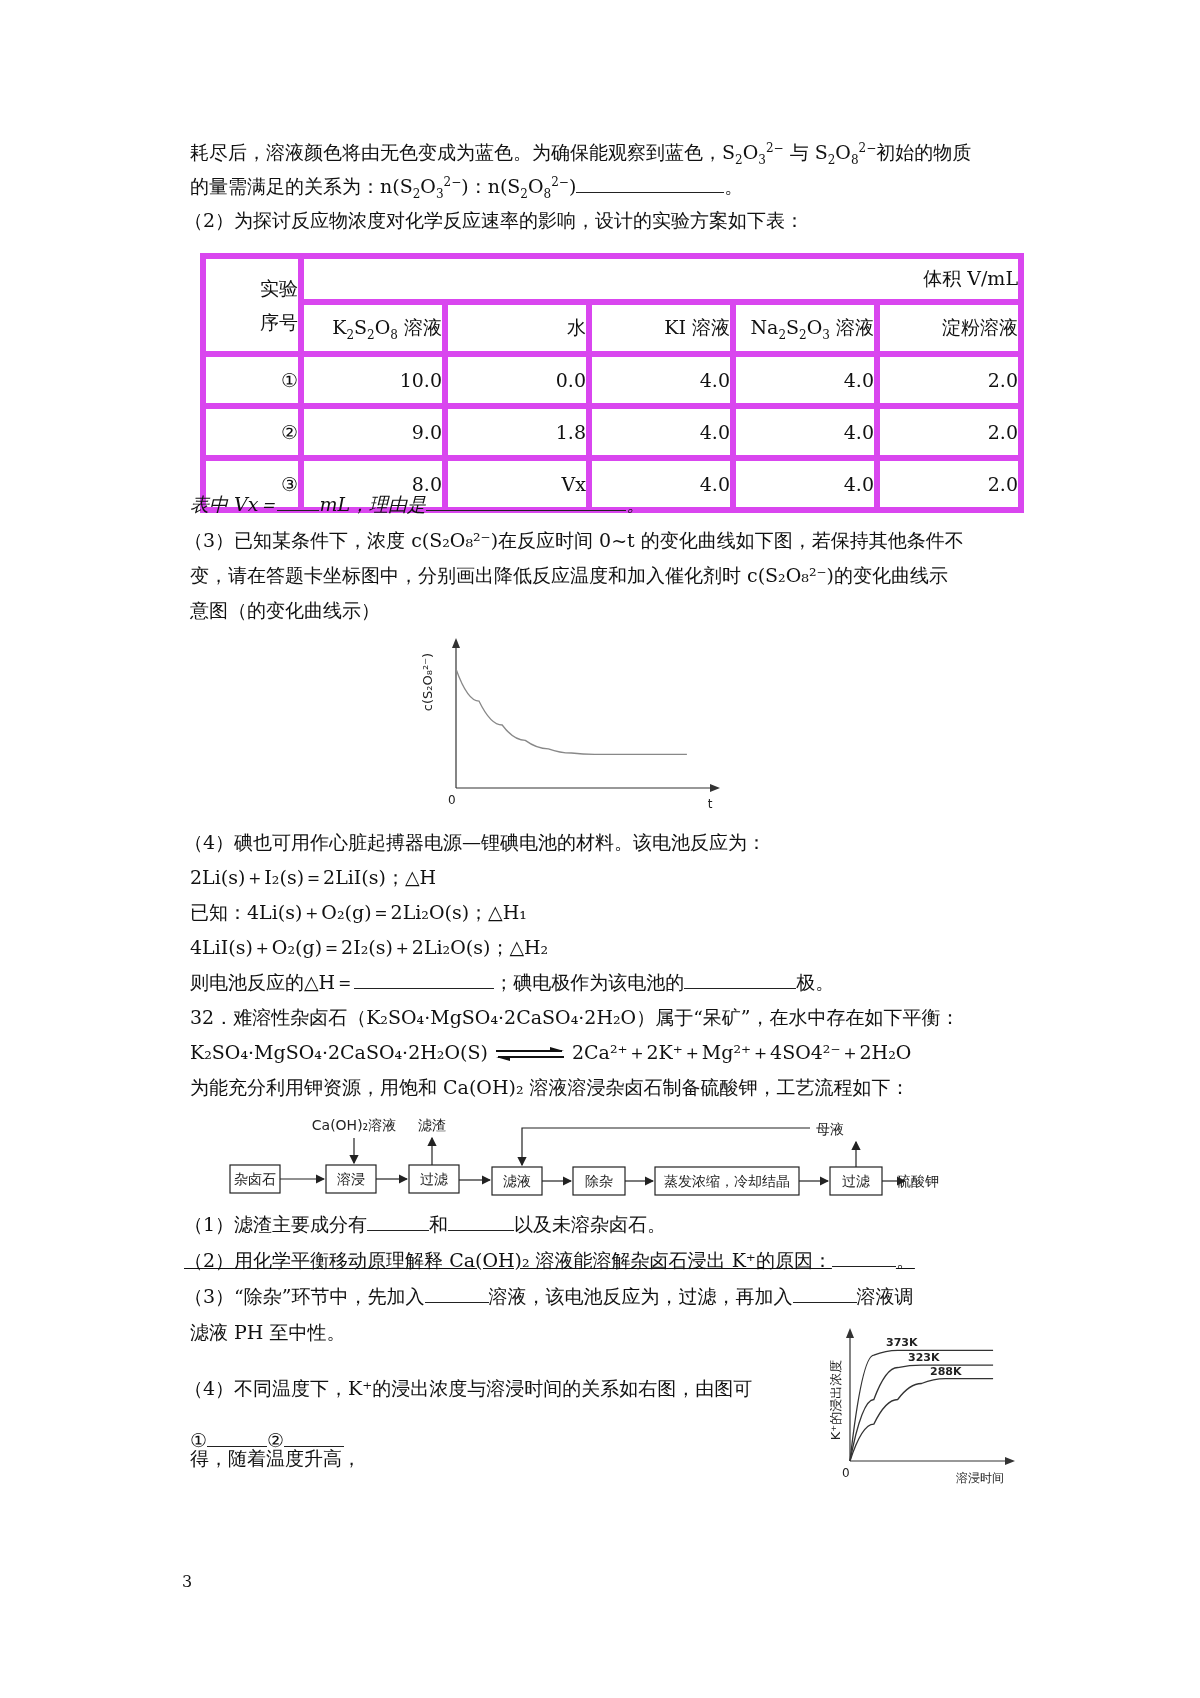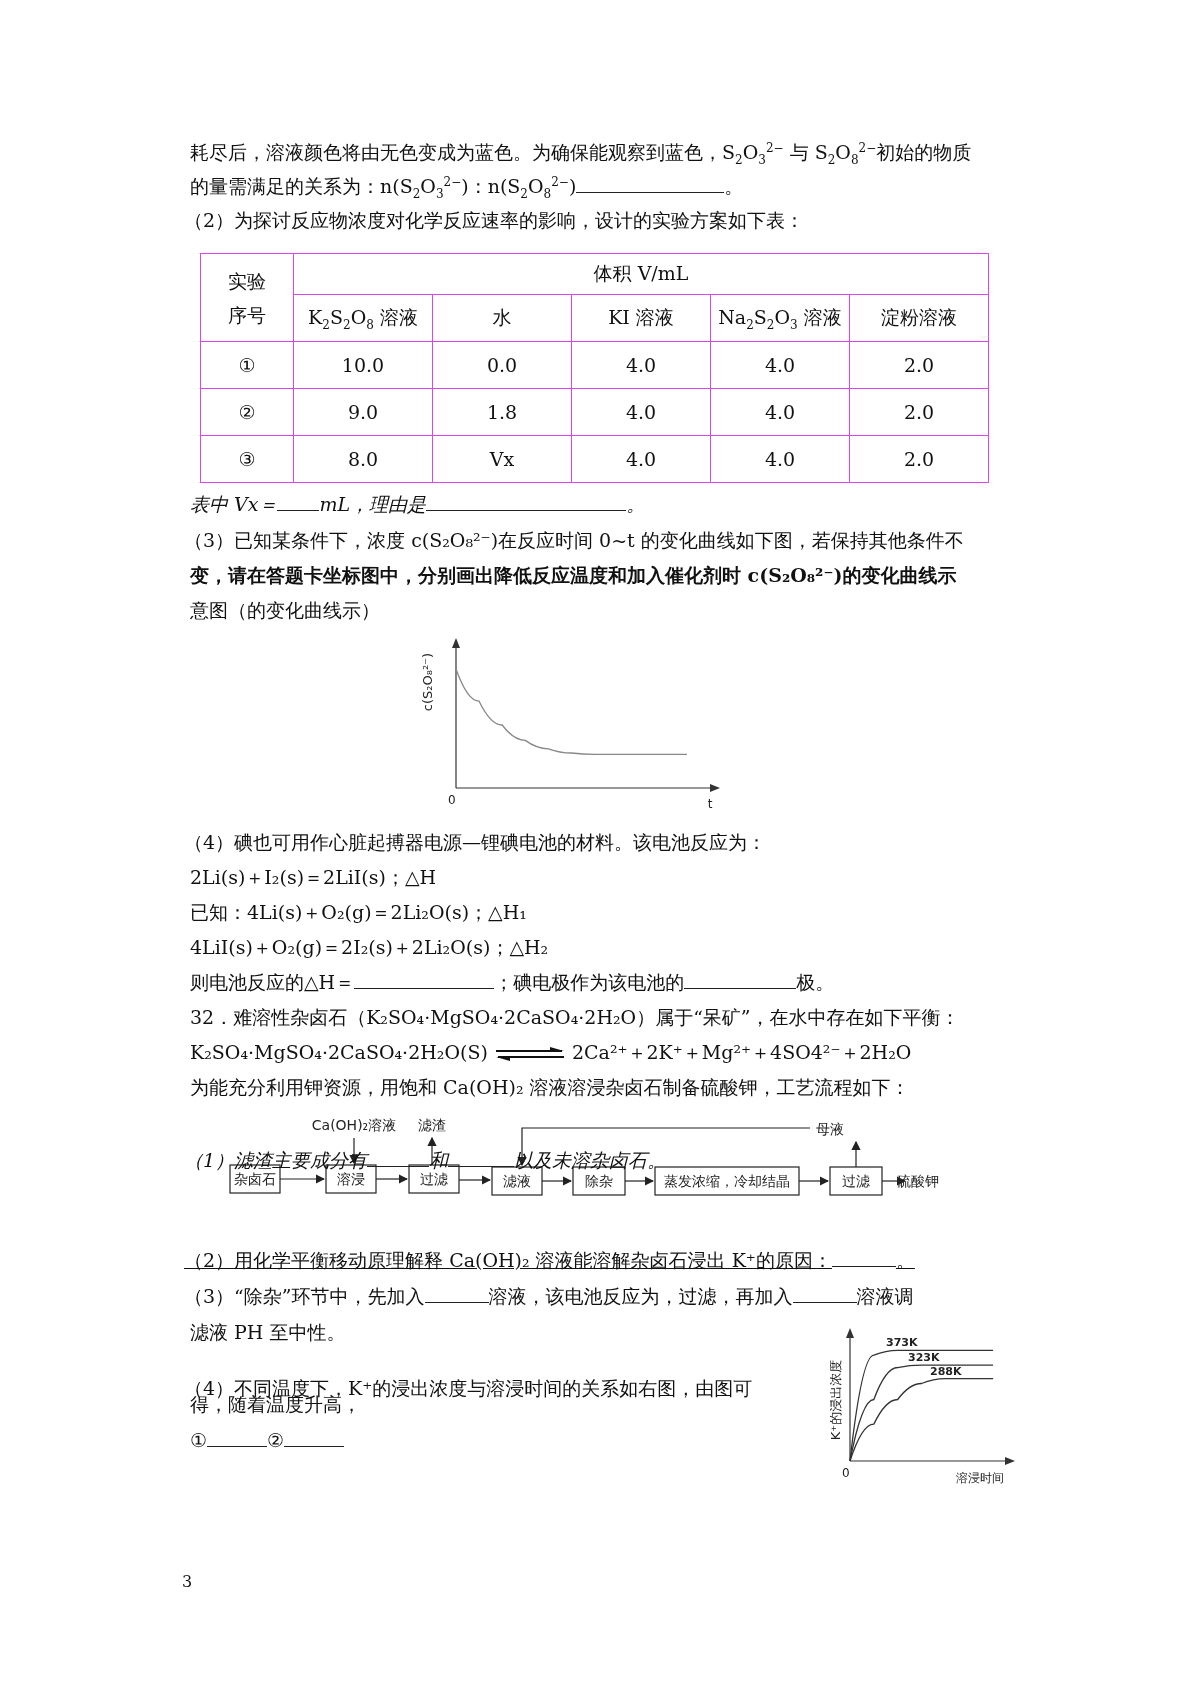--- a/index.html
+++ b/index.html
@@ -3,21 +3,21 @@
 <meta charset="utf-8">
 <style>
   html, body { margin: 0; padding: 0; background: #ffffff; }
   body { width: 1200px; height: 1698px; position: relative; overflow: hidden;
          font-family: "DejaVu Serif", "Liberation Serif", serif; color: #111; }
   .line { position: absolute; left: 182px; font-size: 19px; line-height: 24px; white-space: nowrap; margin-left: 8px; }
   .ind { left: 176px; }
   sub, sup { font-size: 12px; line-height: 0; }
   .blank { display: inline-block; border-bottom: 1px solid #222; height: 18px; vertical-align: baseline; }
   table.exp { position: absolute; left: 200px; top: 253px; border-collapse: collapse; font-size: 19px; }
-  table.exp td { border: 1px solid #d946ef; text-align: center; height: 46px; padding: 0; }
+  table.exp td { border: 6px solid #d946ef; text-align: right; height: 46px; padding: 0; }
   svg text { font-family: "DejaVu Sans", "Liberation Sans", sans-serif; }
   .pagenum { position: absolute; left: 182px; top: 1572px; font-size: 16px; }
 </style>
 </head>
 <body>
 
 <div class="line" style="top:140px;">
   <span>耗尽后，溶液颜色将由无色变成为蓝色。为确保能观察到蓝色，S</span><sub>2</sub>O<sub>3</sub><sup>2−</sup>
   <span>与 S</span><sub>2</sub>O<sub>8</sub><sup>2−</sup><span>初始的物质</span>
 </div>
@@ -66,21 +66,21 @@
     <td>4.0</td>
     <td>2.0</td>
   </tr>
 </tbody>
   </table>
 
 <div class="line" style="top:492px;font-style:italic;">
   <span>表中 Vx＝</span><span class="blank" style="width:42px;"></span><span>mL，理由是</span><span class="blank" style="width:200px;"></span><span>。</span>
 </div>
 <div class="line ind" style="top:528px;">（3）已知某条件下，浓度 c(S₂O₈²⁻)在反应时间 0~t 的变化曲线如下图，若保持其他条件不</div>
-<div class="line" style="top:563px;font-weight:bold;">变，请在答题卡坐标图中，分别画出降低反应温度和加入催化剂时 c(S₂O₈²⁻)的变化曲线示</div>
+<div class="line" style="top:563px;">变，请在答题卡坐标图中，分别画出降低反应温度和加入催化剂时 c(S₂O₈²⁻)的变化曲线示</div>
 <div class="line" style="top:598px;">意图（的变化曲线示）</div>
 
 <svg id="chart1" style="position:absolute; left:410px; top:620px;" width="320" height="200" viewBox="0 0 320 200">
   <g id="chart1-axes">
       <line x1="46" y1="168" x2="46" y2="22" stroke="#333" stroke-width="1.2"></line>
       <line x1="46" y1="168" x2="306" y2="168" stroke="#333" stroke-width="1.2"></line>
       <polygon points="42,28 50,28 46,18" fill="#333"></polygon>
       <polygon points="300,164 300,172 310,168" fill="#333"></polygon>
       <text x="38" y="184" font-size="12" fill="#222">0</text>
       <text x="300" y="188" font-size="12" fill="#222" text-anchor="middle">t</text>
@@ -148,32 +148,32 @@
     <text x="55" y="74">杂卤石</text>
     <text x="151" y="74">溶浸</text>
     <text x="234" y="74">过滤</text>
     <text x="317" y="76">滤液</text>
     <text x="399" y="76">除杂</text>
     <text x="527" y="76">蒸发浓缩，冷却结晶</text>
     <text x="656" y="76">过滤</text>
   </g>
 </svg>
 
-<div class="line ind" style="top:1148px;font-style:italic;">
+<div class="line ind" style="top:1212px;">
   <span>（1）滤渣主要成分有</span><span class="blank" style="width:62px;"></span><span>和</span><span class="blank" style="width:66px;"></span><span>以及未溶杂卤石。</span>
 </div>
 <div class="line ind" style="top:1248px;text-decoration:underline;">
   <span>（2）用化学平衡移动原理解释 Ca(OH)₂ 溶液能溶解杂卤石浸出 K⁺的原因：</span><span class="blank" style="width:64px;"></span><span>。</span>
 </div>
 <div class="line ind" style="top:1284px;">
   <span>（3）“除杂”环节中，先加入</span><span class="blank" style="width:64px;"></span><span>溶液，该电池反应为，过滤，再加入</span><span class="blank" style="width:64px;"></span><span>溶液调</span>
 </div>
 <div class="line" style="top:1320px;">滤液 PH 至中性。</div>
 <div class="line ind" style="top:1376px;">（4）不同温度下，K⁺的浸出浓度与溶浸时间的关系如右图，由图可</div>
-<div class="line" style="top:1392px;text-align:right;">得，随着温度升高，</div>
+<div class="line" style="top:1446px;text-align:right;">得，随着温度升高，</div>
 <div class="line" style="top:1428px;">
   <span>①</span><span class="blank" style="width:60px;"></span><span>②</span><span class="blank" style="width:60px;"></span>
 </div>
 
 <svg id="chart2" style="position:absolute; left:830px; top:1320px;" width="220" height="190" viewBox="0 0 220 190">
   <g id="chart2-axes">
       <line x1="20" y1="141" x2="20" y2="12" stroke="#333" stroke-width="1.2"></line>
       <line x1="20" y1="141" x2="181" y2="141" stroke="#333" stroke-width="1.2"></line>
       <polygon points="16,18 24,18 20,8" fill="#333"></polygon>
       <polygon points="175,137 175,145 185,141" fill="#333"></polygon>

